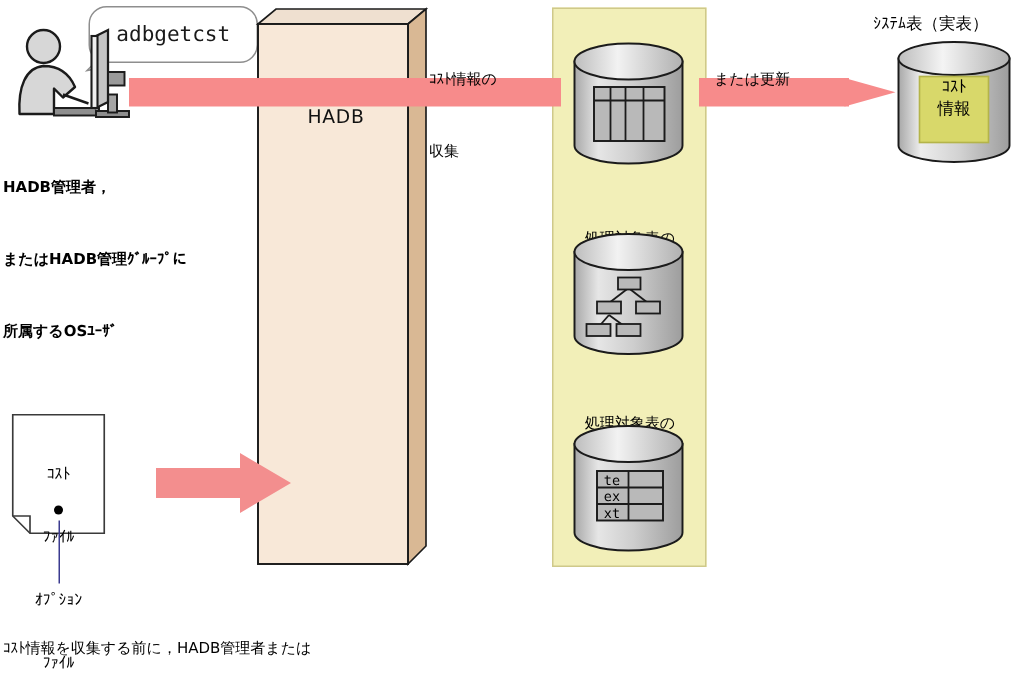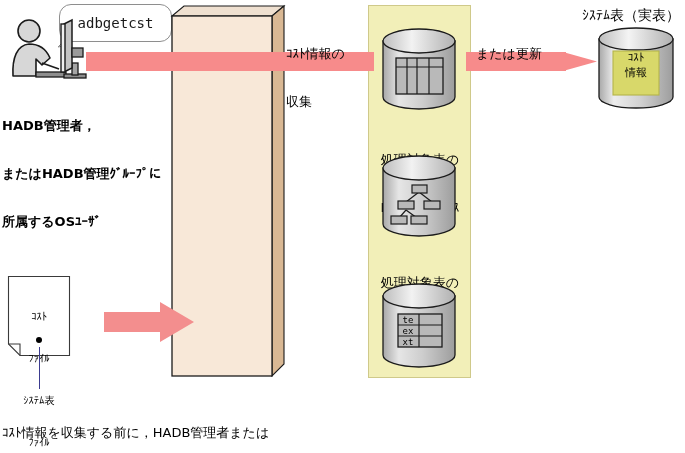--- a/index.html
+++ b/index.html
@@ -6,22 +6,22 @@
   body{
     width:685px;height:453px;
     background:#ffffff;
     font-family:"DejaVu Sans","Liberation Sans",sans-serif;
     color:#000000;
     overflow:hidden;
     position:relative;
   }
   #stage{position:absolute;left:0;top:0;width:685px;height:453px;}
   .abs{position:absolute;}
-  .txt{font-size:13px;line-height:16px;white-space:pre;color:#000;}
-  .txt-sm{font-size:14px;line-height:15px;white-space:pre;color:#000;}
+  .txt{font-size:10px;line-height:16px;white-space:pre;color:#000;}
+  .txt-sm{font-size:11px;line-height:15px;white-space:pre;color:#000;}
 
   
   #balloon{
     left:59px;top:4px;width:113px;height:38px;
     border:1px solid #8e8e8e;border-radius:12px;background:#ffffff;
     box-sizing:border-box;
   }
   #balloon .b-label{
     font-family:"DejaVu Sans Mono","Liberation Mono",monospace;
     font-size:14px;text-align:center;line-height:36px;color:#1a1a1a;
@@ -119,20 +119,21 @@
   </div>
 
   <svg class="abs" id="hadb-box" width="112" height="372" viewBox="0 0 112 372">
 
     <path d="M0,10 L12,0 L112,0 L100,10 Z" fill="#efe0d0" stroke="#1b1b1b" stroke-width="1.1"></path>
 
     <path d="M100,10 L112,0 L112,358 L100,370 Z" fill="#d9b894" stroke="#1b1b1b" stroke-width="1.1"></path>
 
     <rect x="0" y="10" width="100" height="360" fill="#f8e8d8" stroke="#1b1b1b" stroke-width="1.3"></rect>
   </svg>
+  <div class="abs" id="hadb-label">HADB</div>
 
   <div class="abs" id="yellow-panel"></div>
 
   <div class="abs pink-band" id="band-left"></div>
   <div class="abs pink-band" id="band-right"></div>
   <svg class="abs" id="arrowhead-right" width="34" height="39" viewBox="0 0 34 39">
     <path d="M0,10 L0,29 L34,19.5 Z" fill="#f78b8b"></path>
   </svg>
 
   <svg class="abs" id="arrow-bottom" width="90" height="40" viewBox="0 0 90 40">
@@ -259,21 +260,21 @@
     <div>情報</div>
   </div>
 
   <svg class="abs" id="optfile" width="62" height="80" viewBox="0 0 62 80">
     <path d="M0.5,0.5 L61.5,0.5 L61.5,79.5 L12,79.5 L0.5,68 Z" fill="#ffffff" stroke="#3a3a3a" stroke-width="1.1"></path>
     <path d="M0.5,68 L12,68 L12,79.5" fill="none" stroke="#3a3a3a" stroke-width="1.1"></path>
   </svg>
   <div class="abs" id="optfile-text">
     <div>ｺｽﾄ</div>
     <div>ﾌｧｲﾙ</div>
-    <div>ｼｽﾃﾑ表</div>
+    <div>ｵﾌﾟｼｮﾝ</div>
     <div>ﾌｧｲﾙ</div>
   </div>
   <div class="abs" id="leader-dot"></div>
   <div class="abs" id="leader"></div>
 
   <div class="abs txt" id="bottom-caption">
     <div>ｺｽﾄ情報を収集する前に，HADB管理者または</div>
     
     
   </div>

